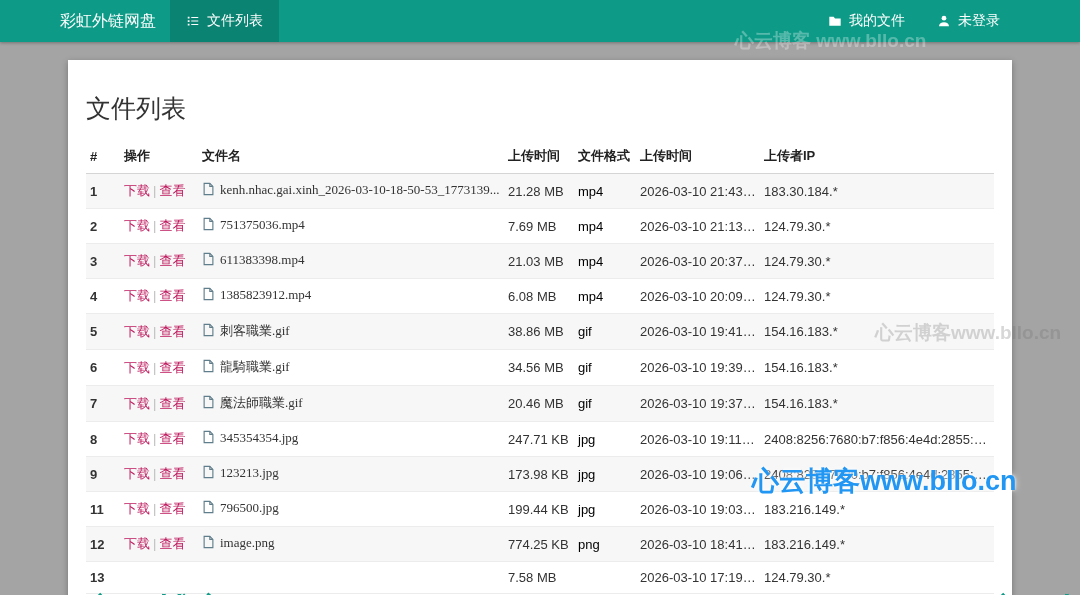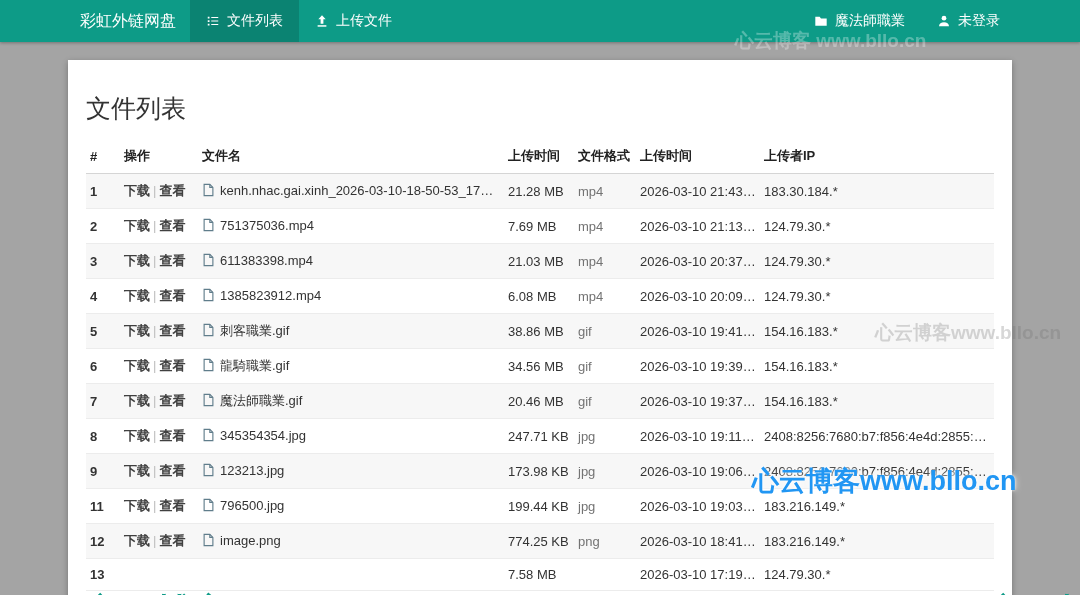--- a/index.html
+++ b/index.html
@@ -10,21 +10,21 @@
     position:relative;
   }
 
   
   .navbar {
     height:42px;
     background:#0d9b87;
     display:flex;
     align-items:stretch;
     color:#fff;
-    padding-left:80px;
+    padding-left:60px;
     padding-right:64px;
     box-shadow:0 1px 3px rgba(0,0,0,.3);
     position:relative;
     z-index:2;
   }
   .brand {
     display:flex; align-items:center;
     font-size:16px;
     margin-right:14px;
     white-space:nowrap;
@@ -78,27 +78,27 @@
   td {
     padding:8px 4px;
     border-bottom:1px solid #ececec;
     white-space:nowrap;
     overflow:hidden;
     text-overflow:ellipsis;
   }
   tbody tr:nth-child(odd) { background:#f7f7f7; }
   .col-idx   { width:34px;  font-weight:700; }
   .col-act   { width:78px; }
-  .col-name  { width:306px; }
+  .col-name  { width:306px;font-family:Liberation Serif, serif; }
   .col-size  { width:70px; }
   .col-fmt   { width:62px; }
   .col-time  { width:124px;margin-left:40px; }
-  .action-link { color:#404040; text-decoration:none; cursor:pointer;font-weight:bold; }
+  .action-link { color:#be185d; text-decoration:none; cursor:pointer; }
   .sep { color:#bdbdbd; margin:0 3px; }
-  .format-link { color:#737373; text-decoration:none; cursor:pointer; }
+  .format-link { color:#000000; text-decoration:none; cursor:pointer; }
   .file-icon { display:inline-block; vertical-align:-2px; margin-right:5px; }
 
   
   .wm { position:absolute; white-space:nowrap; pointer-events:none; }
   .wm-main {
     left:752px; top:463px;
     font-size:27px; font-weight:700;
     color:#2196f3;
     text-shadow:0 0 3px #fff, 0 0 7px rgba(255,255,255,.8);
     z-index:5;
@@ -138,38 +138,29 @@
 
   <div class="nav-item active">
     <span class="nav-icon">
       <svg width="14" height="14" viewBox="0 0 16 16">
           <path d="M2 3h2v2H2zM6 3.5h8v1.2H6zM2 7h2v2H2zM6 7.5h8v1.2H6zM2 11h2v2H2zM6 11.5h8v1.2H6z" fill="#fff"></path>
         </svg>
     </span>
     <span>文件列表</span>
   </div>
 
-  <div class="nav-item">
-    <span class="nav-icon">
-      <svg width="14" height="14" viewBox="0 0 16 16" fill="#fff">
-          <path d="M8 1.5l4.2 4.5H9.6v5.2H6.4V6H3.8z"></path>
-          <path d="M3 12.8h10v1.7H3z"></path>
-        </svg>
-    </span>
-    <span>上传文件</span>
-  </div>
 
   <div class="nav-right">
     <div class="nav-item">
       <span class="nav-icon">
         <svg width="14" height="14" viewBox="0 0 16 16" fill="#fff">
             <path d="M1.5 3h5L8 5h6.5v8.5h-13z"></path>
           </svg>
       </span>
-      <span>魔法師職業</span>
+      <span>我的文件</span>
     </div>
     <div class="nav-item">
       <span class="nav-icon">
         <svg width="14" height="14" viewBox="0 0 16 16" fill="#fff">
             <circle cx="8" cy="4.8" r="2.7"></circle>
             <path d="M2.3 14c0-3.1 2.6-4.7 5.7-4.7s5.7 1.6 5.7 4.7z"></path>
           </svg>
       </span>
       <span>未登录</span>
     </div>

